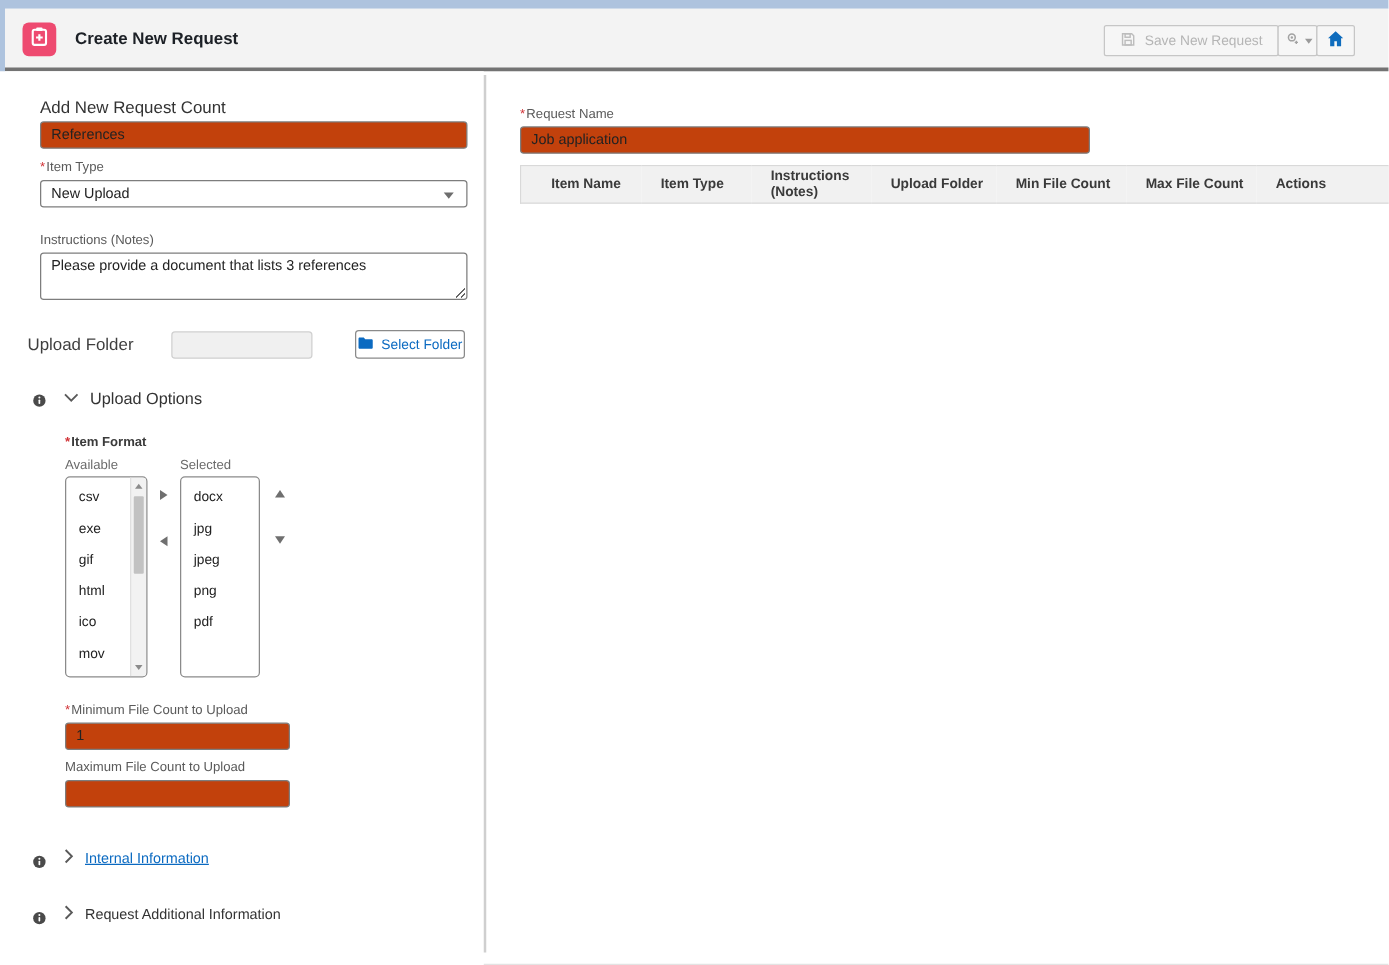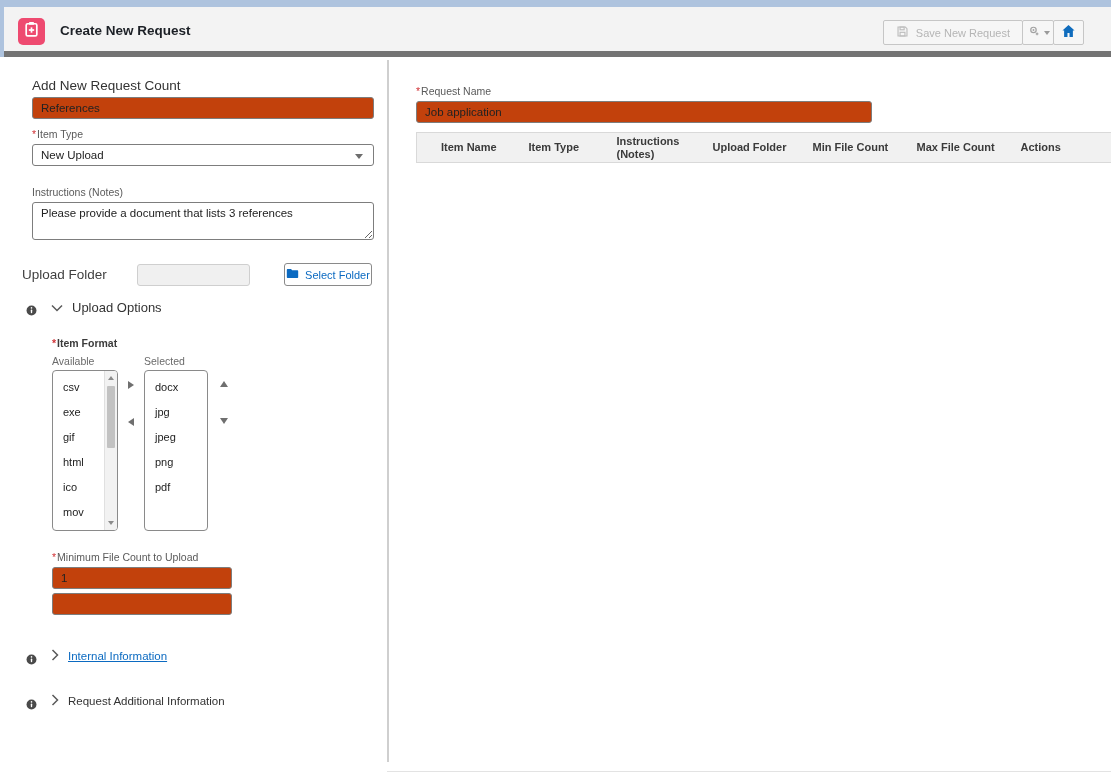--- a/index.html
+++ b/index.html
@@ -6,21 +6,21 @@
   html,body { background:#fff; }
   body { font-family:"Liberation Sans", sans-serif; }
   .screen { position:relative; width:1111px; height:772px; background:#fff; overflow:hidden; }
 
   
   .top-strip  { position:absolute; top:0; left:0; right:0; height:7px; background:#aec3de; }
   .left-strip { position:absolute; top:0; left:0; bottom:0; width:4px; background:#aec3de; }
   .bottom-line{ position:absolute; bottom:0; left:4px; right:0; height:1px; background:#e3e3e3; }
 
   
-  .header { position:absolute; top:7px; left:4px; right:0; height:50px; background:#f3f3f3; border-bottom:6px solid #737373; }
+  .header { position:absolute; top:7px; left:4px; right:0; height:50px; background:#f3f3f3; border-bottom:3px solid #737373; }
   .app-icon { position:absolute; left:14px; top:11px; width:27px; height:27px; background:#ee4a70; border-radius:5px; display:flex; align-items:center; justify-content:center; }
   .page-title { position:absolute; left:56px; top:16px; font-size:13.5px; font-weight:bold; color:#1c2026; }
   .toolbar { position:absolute; right:27px; top:13px; display:flex; }
   .tb-btn { height:25px; border:1px solid #c6c6c6; background:#f6f6f6; border-radius:2px; display:flex; align-items:center; justify-content:center; margin-left:-1px; cursor:pointer; }
   .tb-save { padding:0 12px; gap:7px; color:#b5b5b5; font-size:11px; }
   .tb-gear { width:32px; gap:3px; color:#9a9a9a; }
   .tb-home { width:31px; color:#0f6cbd; }
   .caret-down-sm { width:0; height:0; border-left:3.5px solid transparent; border-right:3.5px solid transparent; border-top:4px solid #9a9a9a; }
 
   
@@ -35,21 +35,21 @@
   .f-input { margin:4px 0 0 32px; width:342px; display:block; }
   .select-box { position:relative; margin:4px 0 0 32px; width:342px; height:22px; border:1px solid #7d7d7d; border-radius:3px; background:#fff; font-size:11.5px; color:#222; display:flex; align-items:center; padding:0 8px; cursor:pointer; }
   .select-caret { position:absolute; right:10px; top:9px; width:0; height:0; border-left:4px solid transparent; border-right:4px solid transparent; border-top:5px solid #6d6d6d; }
   .f-textarea { margin:4px 0 0 32px; width:342px; height:38px; resize:vertical; border:1px solid #7d7d7d; border-radius:3px; font-family:"Liberation Sans",sans-serif; font-size:11.5px; color:#222; padding:4px 8px; outline:none; }
 
   .upload-folder-row { display:flex; align-items:center; margin:19px 0 0 22px; }
   .uf-label { font-size:13.5px; color:#3f3f3f; width:103px; }
   .uf-input { width:113px; height:22px; border:1px solid #cfcfcf; border-radius:3px; background:#f0f0f0; margin-left:12px; }
   .uf-btn { margin-left:34px; height:23px; width:88px; border:1px solid #8a8a8a; border-radius:3px; background:#fff; color:#0b6ac1; font-size:11px; display:flex; align-items:center; justify-content:center; gap:6px; cursor:pointer; }
 
-  .section-row { display:flex; align-items:center; margin-top:12px; }
+  .section-row { display:flex; align-items:center; margin-top:22px; }
   .info-dot { width:11px; height:11px; margin-left:26px; flex:0 0 auto; }
   .chev { margin-left:14px; flex:0 0 auto; }
   .section-title { margin-left:9px; font-size:13px; color:#333; cursor:pointer; }
   .section-link { margin-left:9px; font-size:11.5px; color:#0b6ac1; text-decoration:underline; cursor:pointer; }
   .section-plain { margin-left:9px; font-size:11.5px; color:#333; cursor:pointer; }
 
   .item-format-label { margin:21px 0 0 52px; font-size:10.5px; font-weight:bold; color:#3b3b3b; }
   .duallist { display:flex; margin:6px 0 0 52px; align-items:flex-start; }
   .dl-col-label { font-size:10.5px; color:#6a6a6a; margin-bottom:3px; }
   .listbox { position:relative; border:1px solid #8a8a8a; border-radius:4px; background:#fff; height:161px; overflow:hidden; }
@@ -226,20 +226,21 @@
       </div>
       <div class="updown">
         <span class="tri-up"></span>
         <span class="tri-down"></span>
       </div>
     </div>
 
     <label class="lbl count-lbl"><span class="req">*</span><span>Minimum File Count to Upload</span></label>
     <input class="txt-input count-input" type="text" value="1" style="">
 
+    <label class="lbl count-lbl second">Maximum File Count to Upload</label>
     <input class="txt-input count-input" type="text" value="" style="">
 
     
     <div class="section-row" style="margin-top:32px">
       <span class="info-dot">
         <svg width="11" height="11" viewBox="0 0 12 12">
             <circle cx="6" cy="6" r="5.4" fill="#4a4a4a"></circle>
             <rect x="5.25" y="5" width="1.5" height="4" rx="0.7" fill="#fff"></rect>
             <circle cx="6" cy="3.2" r="0.9" fill="#fff"></circle>
           </svg>

